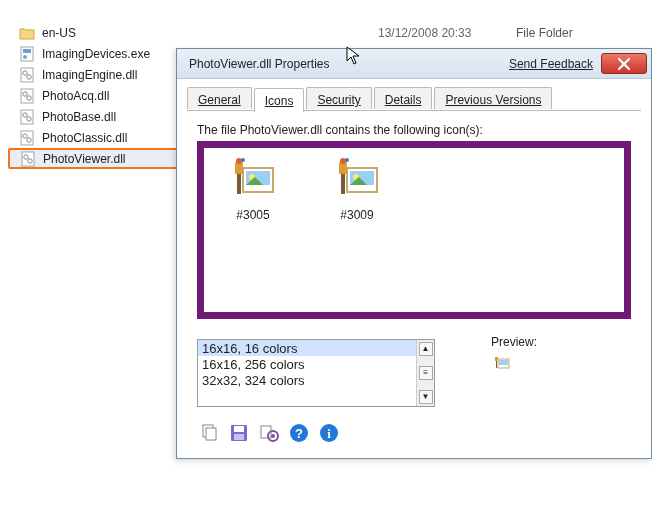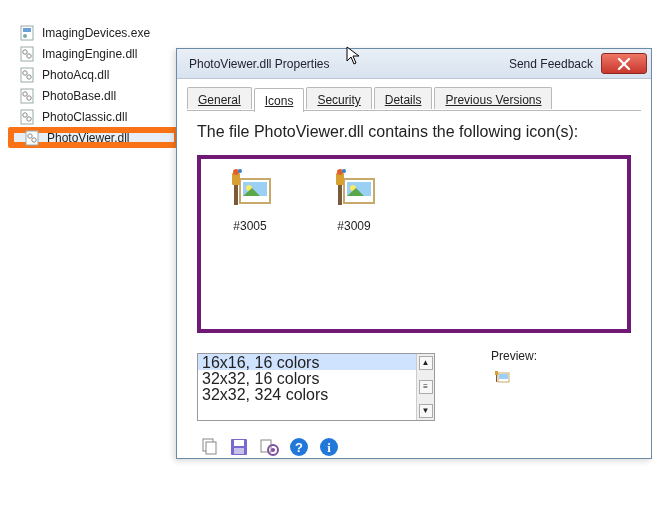--- a/index.html
+++ b/index.html
@@ -27,21 +27,21 @@
     height: 21px;
     padding-left: 18px;
     font-size: 12px;
   }
   .explorer-row .icon { width: 18px; height: 16px; display:flex; align-items:center; justify-content:center; }
   .explorer-row .name { margin-left: 6px; }
   .explorer-row .date { position: absolute; left: 378px; color: #666; }
   .explorer-row .type { position: absolute; left: 516px; color: #555; }
   .explorer-row.selected {
     background: #e8eef5;
-    border: 6px solid #f97316;
+    border: 2px solid #f97316;
     border-radius: 2px;
     margin: 0 472px 0 8px;
     padding-left: 9px;
   }
   
   .folder-icon svg { width:16px; height:14px; }
   .dll-icon svg { width:14px; height:16px; }
 
   
   .dialog {
@@ -61,20 +61,21 @@
     align-items: center;
     padding: 0 0 0 12px;
     border-bottom: 1px solid #b8c6d6;
     position: relative;
   }
   .titlebar .title { font-size: 12px; color: #223; }
   .titlebar .feedback {
     margin-left: auto;
     margin-right: 8px;
     color: #223;
+    text-decoration: underline;
     font-size: 12px;
   }
   .close-btn {
     width: 46px; height: 21px;
     background: linear-gradient(#e76, #c8372e);
     border: 1px solid #8a2b24;
     border-radius: 3px;
     display:flex; align-items:center; justify-content:center;
     margin-right: 4px;
     color:#fff; font-weight:bold;
@@ -101,23 +102,23 @@
   }
   .tab.active {
     background: #fff;
     height: 24px;
     position: relative;
     top: 1px;
   }
   .tab-panel {
     padding: 12px 10px 10px 10px;
   }
-  .panel-label { font-size: 16px; margin-bottom: 14px; }
+  .panel-label { font-size: 12px; margin-bottom: 4px; }
   .icon-list {
-    border: 4px solid #701a75;
+    border: 7px solid #701a75;
     height: 178px;
     display: flex;
     gap: 34px;
     padding: 10px 14px;
     background: #fff;
   }
   .icon-item { width: 70px; text-align:center; }
   .icon-thumb {
     width: 48px; height: 44px; margin: 0 auto 6px auto;
     position: relative;
@@ -131,21 +132,21 @@
   .preview-col { margin-left: 34px; }
   .listbox {
     border: 1px solid #9a9a9a;
     width: 238px;
     height: 68px;
     display:flex;
     background:#fff;
     margin-top:4px;
   }
   .listbox-items { flex:1; overflow:hidden; }
-  .list-item { padding: 1px 4px; font-size:16px; height:16px; line-height:16px; }
+  .list-item { padding: 1px 4px; font-size:13px; height:16px; line-height:16px; }
   .list-item.sel { background:#cfe3ff; }
   .listbox-scroll {
     width: 18px; background:#efefef; border-left:1px solid #ccc;
     display:flex; flex-direction:column; align-items:center; justify-content:space-between;
     padding:2px 0;
   }
   .sb-btn { width:14px;height:14px;border:1px solid #aaa;background:#f7f7f7;font-size:8px;line-height:12px;text-align:center;}
   .preview-box { width:22px; height:22px; margin-top:4px; display:flex;align-items:center;justify-content:center;}
   .toolbar {
     display:flex; gap:6px; margin-top:14px;
@@ -160,20 +161,31 @@
     width:16px; height:20px;
     pointer-events:none;
     z-index: 50;
   }
 </style>
 </head>
 <body>
 
 <div class="explorer">
 
+  <div class="explorer-row">
+    <span class="icon folder-icon">
+      <svg viewBox="0 0 16 14">
+          <path d="M1 3 h5 l1 1 h8 v9 h-14 z" fill="#f7d77e" stroke="#caa84a"></path>
+          <path d="M1 3 h5 l1 1 h8" fill="none" stroke="#e8c46a"></path>
+        </svg>
+    </span>
+    <span class="name">en-US</span>
+    <span class="date">13/12/2008 20:33</span>
+    <span class="type">File Folder</span>
+  </div>
   <div class="explorer-row">
     <span class="icon dll-icon">
       <svg viewBox="0 0 14 16">
           <rect x="1" y="1" width="12" height="14" fill="#fff" stroke="#9aa"></rect>
           <rect x="3" y="3" width="8" height="4" fill="#6aa0d8"></rect>
           <circle cx="5" cy="11" r="2" fill="#7aa"></circle>
         </svg>
     </span>
     <span class="name">ImagingDevices.exe</span>
   </div>
@@ -286,21 +298,21 @@
           </div>
           <div class="icon-caption">#3009</div>
         </div>
       </div>
 
       <div class="lower">
         <div class="device-col">
           <div class="listbox">
             <div class="listbox-items">
               <div class="list-item sel">16x16, 16 colors</div>
-              <div class="list-item">32x32, 16 colors</div>
+              <div class="list-item">16x16, 256 colors</div>
               <div class="list-item">32x32, 324 colors</div>
             </div>
             <div class="listbox-scroll">
               <div class="sb-btn">▲</div>
               <div class="sb-btn">≡</div>
               <div class="sb-btn">▼</div>
             </div>
           </div>
         </div>
         <div class="preview-col">

